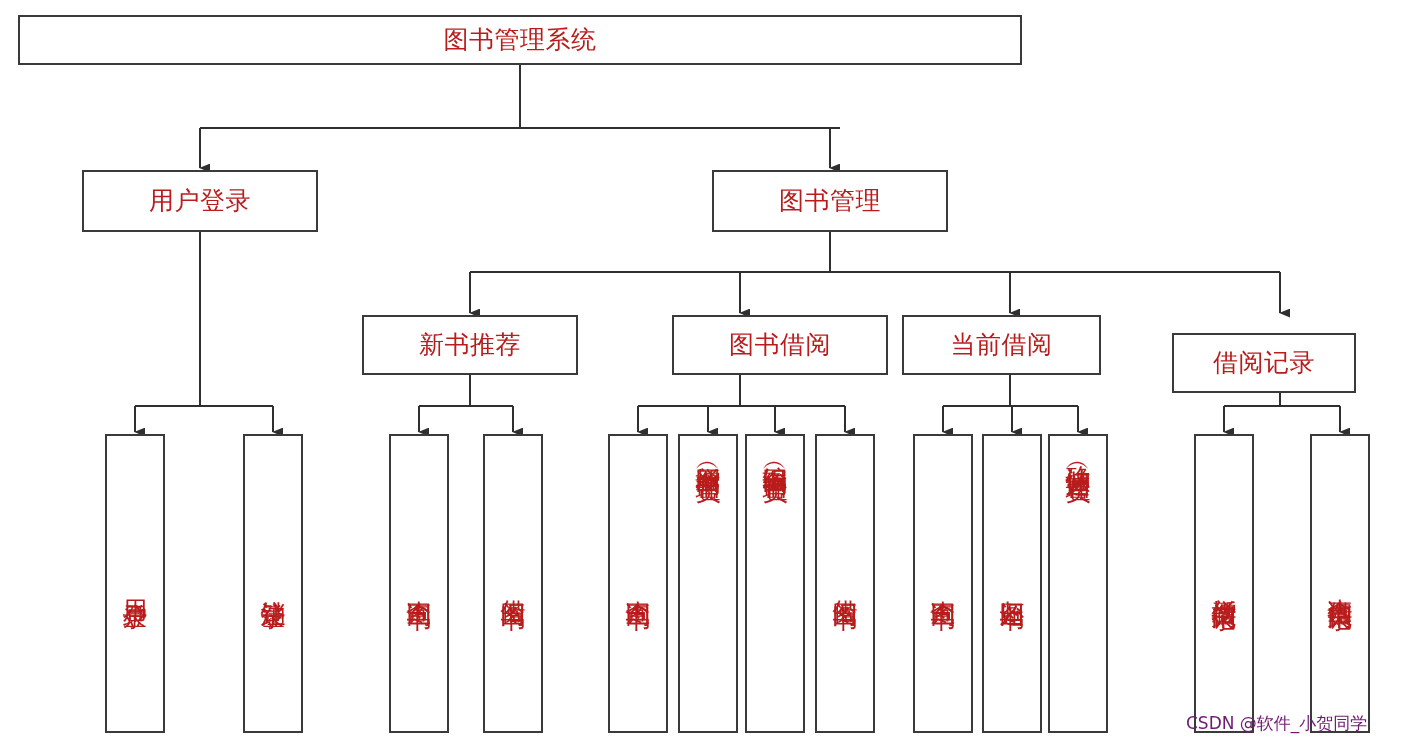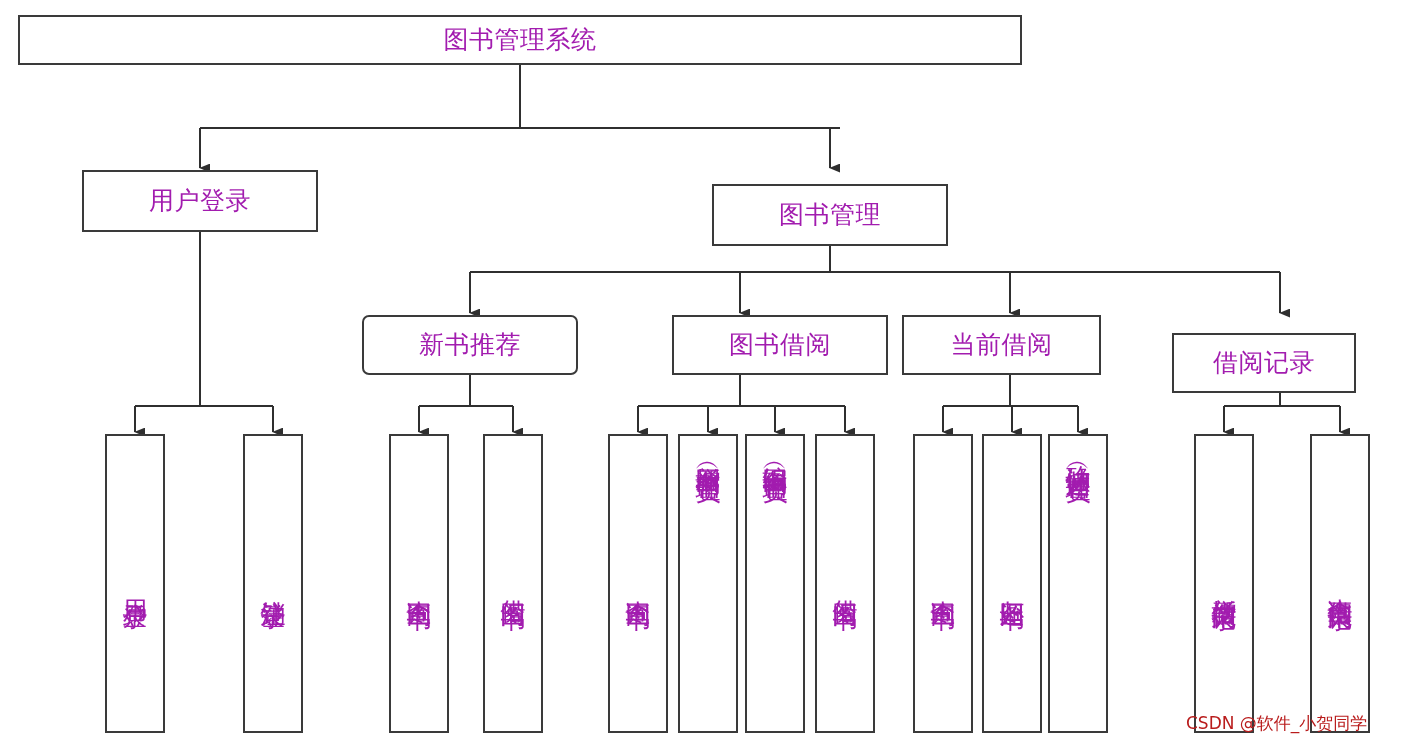--- a/index.html
+++ b/index.html
@@ -33,21 +33,21 @@
     align-items: center;
     justify-content: center;
     color: #1c1c1c;
     z-index: 2;
   }
   .node-label {
     display: block;
     text-align: center;
     line-height: 1.18;
     letter-spacing: 0.5px;
-    color: #a21caf;
+    color: #b91c1c;
   }
   .node.horiz .node-label {
     font-size: 25px;
   }
   .node.vert {
     align-items: flex-start;
     padding-top: 10px;
   }
   .node.vert .node-label {
     writing-mode: vertical-rl;
@@ -58,21 +58,21 @@
   }
   .node.vert.centered {
     align-items: center;
     padding-top: 0;
   }
   #watermark {
     position: absolute;
     left: 1186px;
     top: 712px;
     font-size: 17px;
-    color: #b91c1c;
+    color: #701a75;
     white-space: nowrap;
     z-index: 5;
     font-family: "DejaVu Sans", "Liberation Sans", sans-serif;
   }
 </style>
 </head>
 <body>
 
 <div id="diagram-root">
 
@@ -128,25 +128,25 @@
     </g>
   </svg>
 
   <div class="node horiz" style="left:18px; top:15px; width:1004px; height:50px;">
     <span class="node-label">图书管理系统</span>
   </div>
 
   <div class="node horiz" style="left:82px; top:170px; width:236px; height:62px;">
     <span class="node-label">用户登录</span>
   </div>
-  <div class="node horiz" style="left:712px; top:170px; width:236px; height:62px;margin-top:14px;">
+  <div class="node horiz" style="left:712px; top:170px; width:236px; height:62px;">
     <span class="node-label">图书管理</span>
   </div>
 
-  <div class="node horiz" style="left:362px; top:315px; width:216px; height:60px;border-radius:7px;">
+  <div class="node horiz" style="left:362px; top:315px; width:216px; height:60px;">
     <span class="node-label">新书推荐</span>
   </div>
   <div class="node horiz" style="left:632px; top:315px; width:216px; height:60px;margin-left:40px;">
     <span class="node-label">图书借阅</span>
   </div>
   <div class="node horiz" style="left:902px; top:315px; width:199px; height:60px;">
     <span class="node-label">当前借阅</span>
   </div>
   <div class="node horiz" style="left:1172px; top:333px; width:184px; height:60px;">
     <span class="node-label">借阅记录</span>

